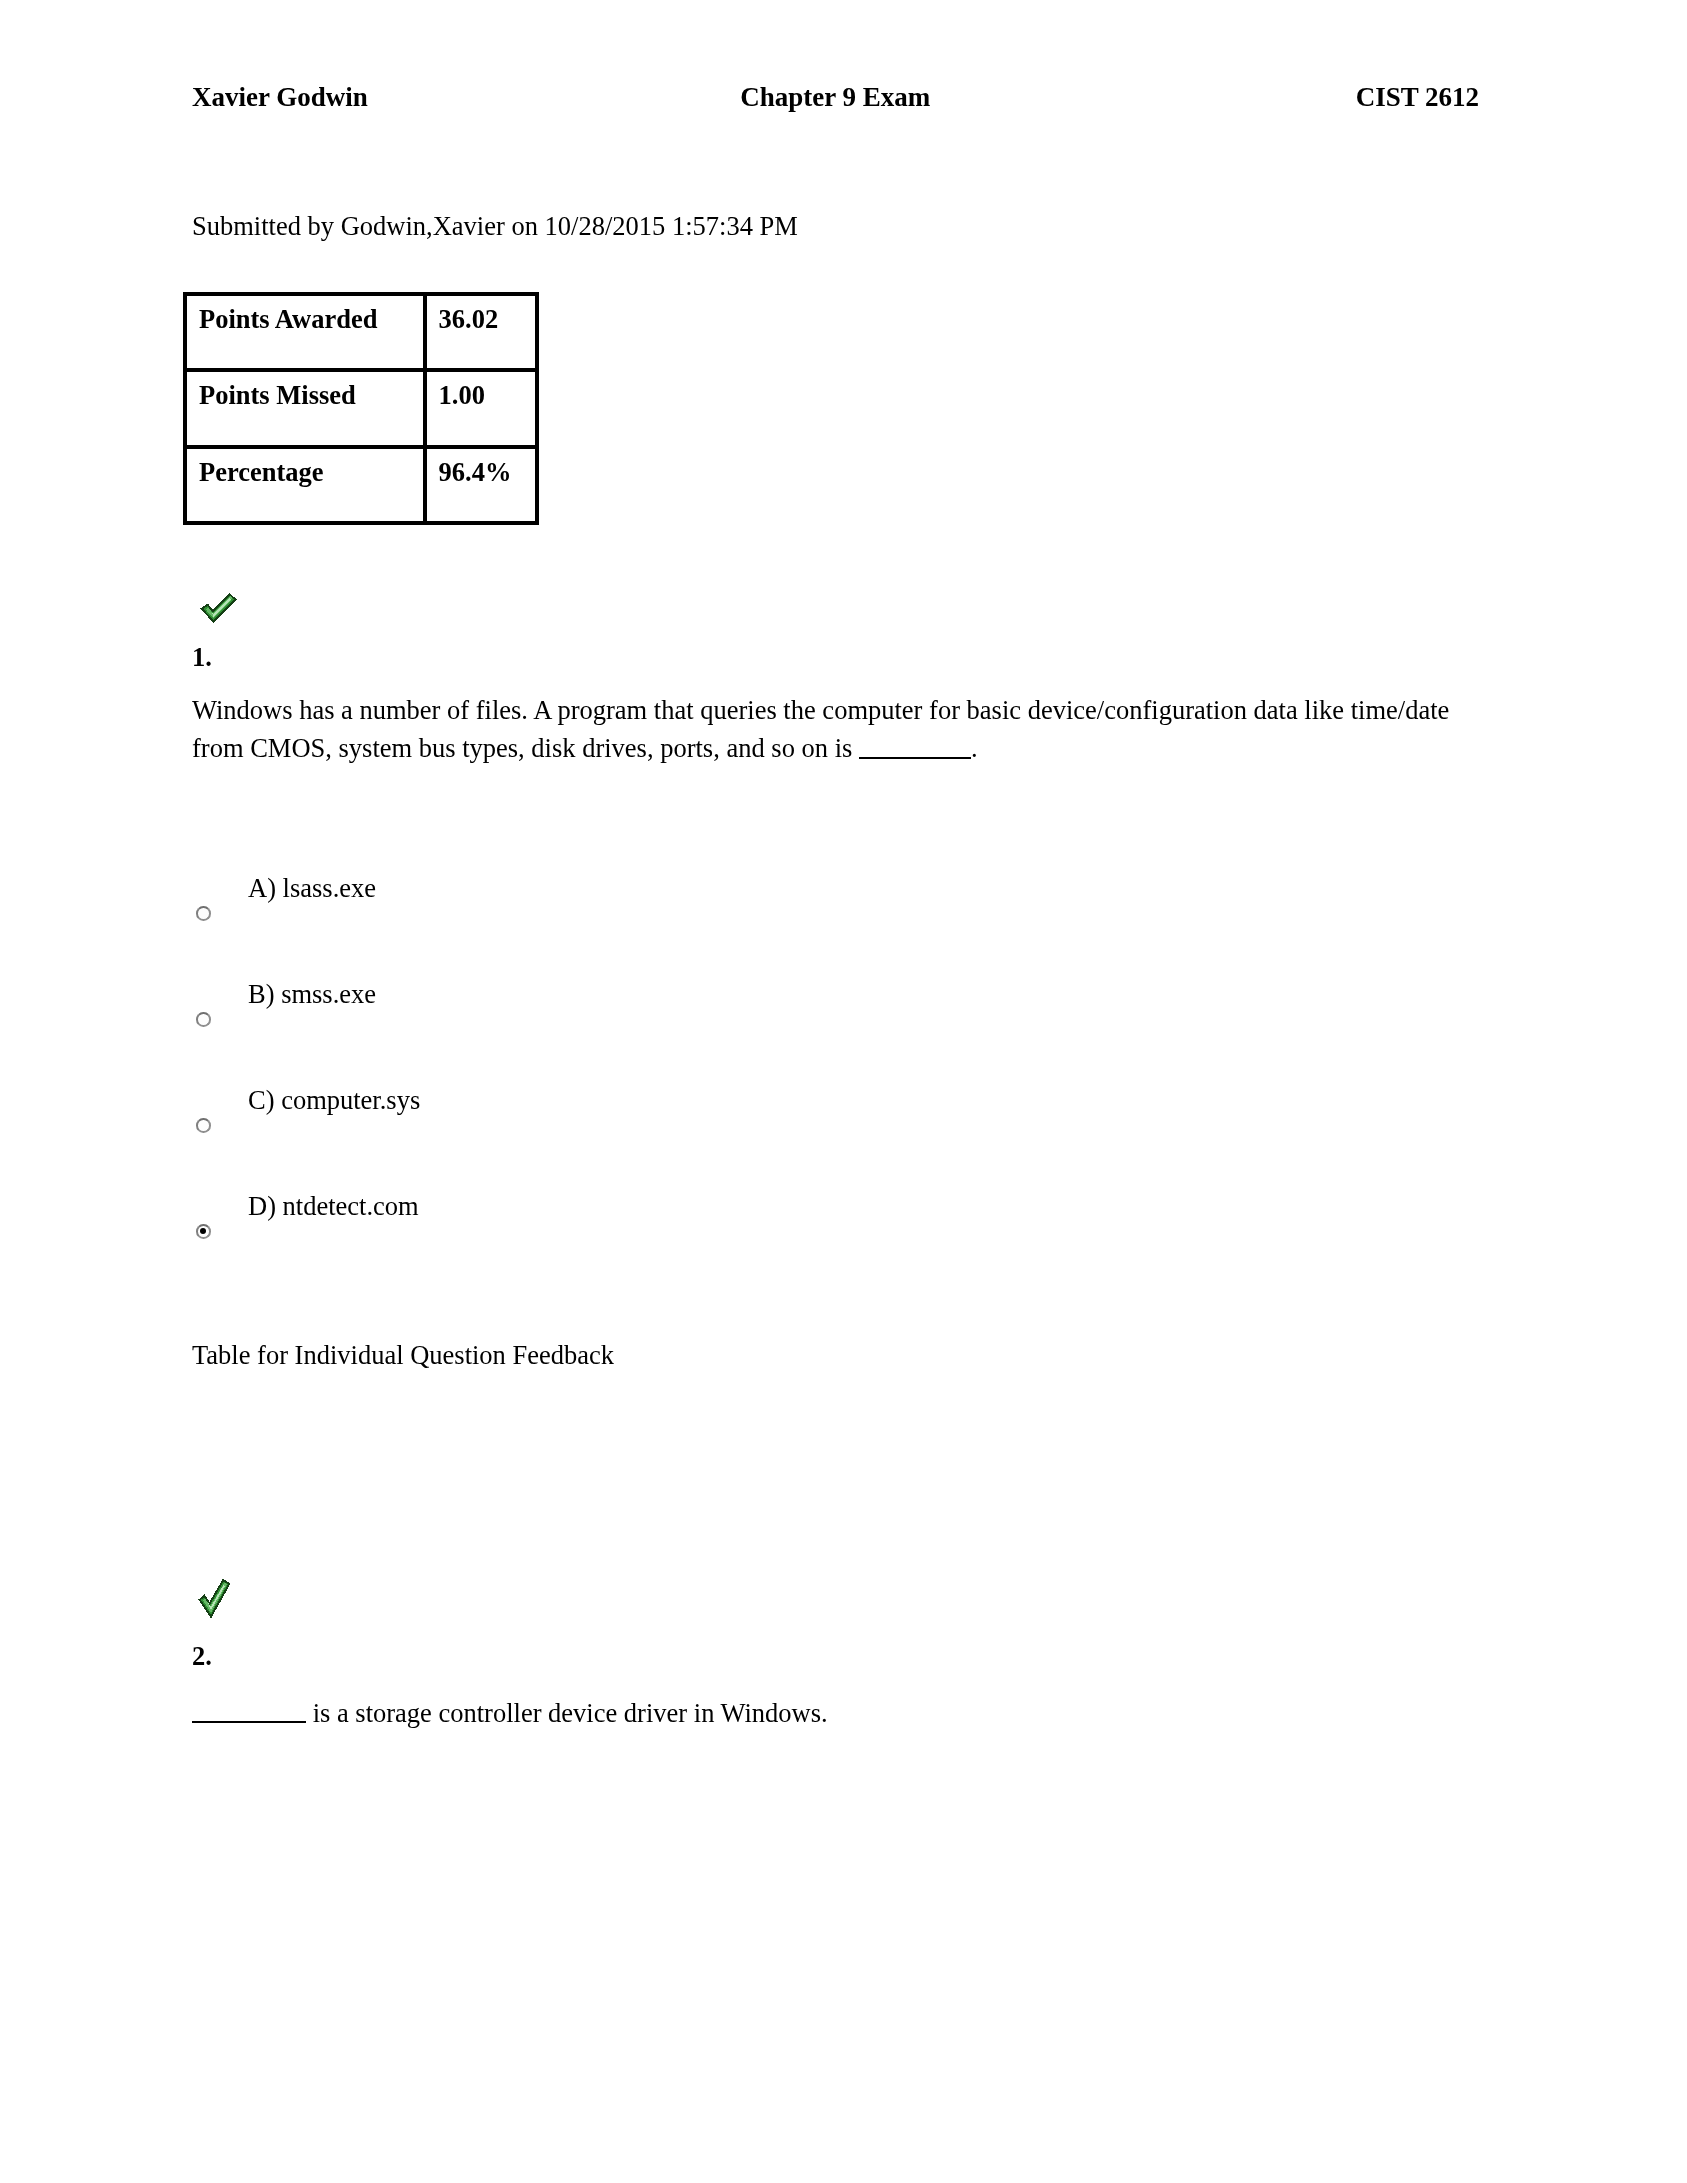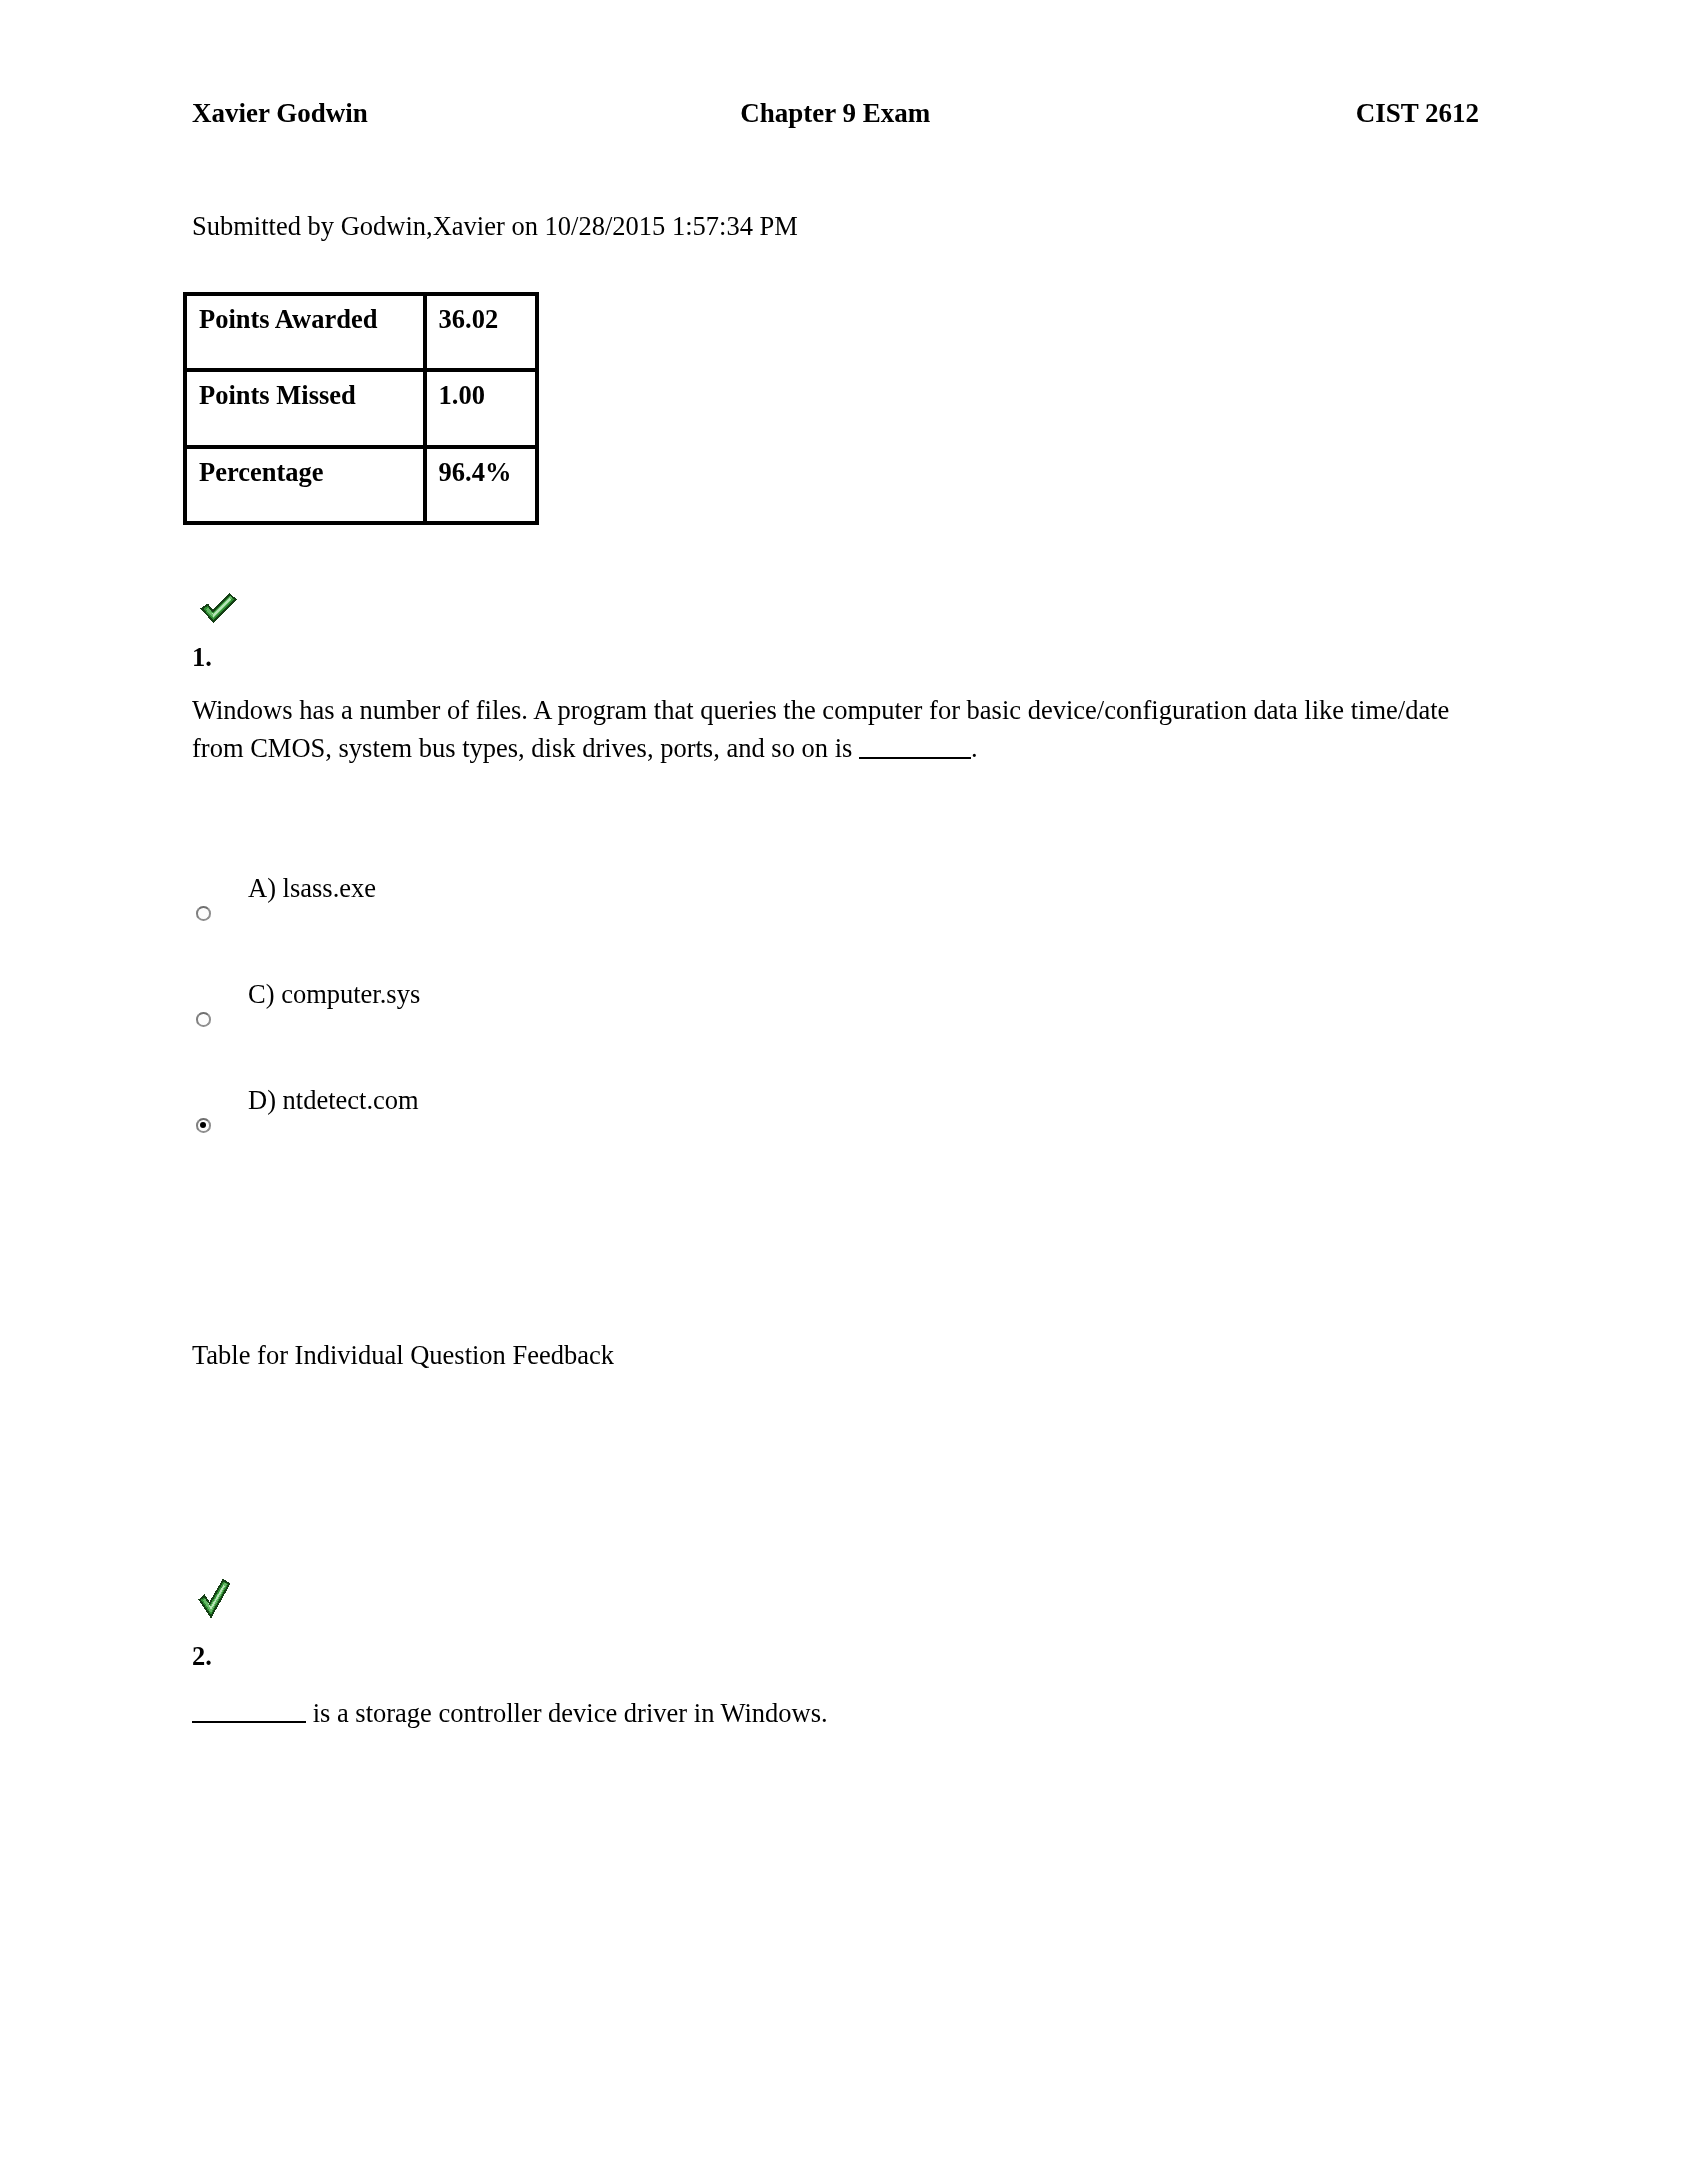--- a/index.html
+++ b/index.html
@@ -22,21 +22,21 @@
     width: 1687px;
     height: 2183px;
     box-sizing: border-box;
     padding: 0;
   }
 
   
   .doc-header {
     position: absolute;
     left: 192px;
-    top: 98px;
+    top: 82px;
     width: 1287px;
     display: flex;
     flex-direction: row;
     align-items: baseline;
     font-weight: bold;
     font-size: 27px;
     line-height: 1.15;
   }
   .doc-header .h-left   { flex: 0 0 auto; text-align: left; }
   .doc-header .h-center { flex: 1 1 auto; text-align: center; padding-right: 53px; }
@@ -223,20 +223,24 @@
     <span>Windows has a number of files. A program that queries the computer for basic device/configuration data like time/date from CMOS, system bus types, disk drives, ports, and so on is </span><span class="blank"></span><span>.</span>
   </div>
 
   <div class="options" style="top:873px;">
 
     <div class="option-row">
       <span class="option-label">A) lsass.exe</span>
       <span class="radio"></span>
     </div>
 
+    <div class="option-row">
+      <span class="option-label">B) smss.exe</span>
+      <span class="radio"></span>
+    </div>
 
     <div class="option-row">
       <span class="option-label">C) computer.sys</span>
       <span class="radio"></span>
     </div>
 
     <div class="option-row">
       <span class="option-label">D) ntdetect.com</span>
       <span class="radio checked">
           <span class="dot"></span>

